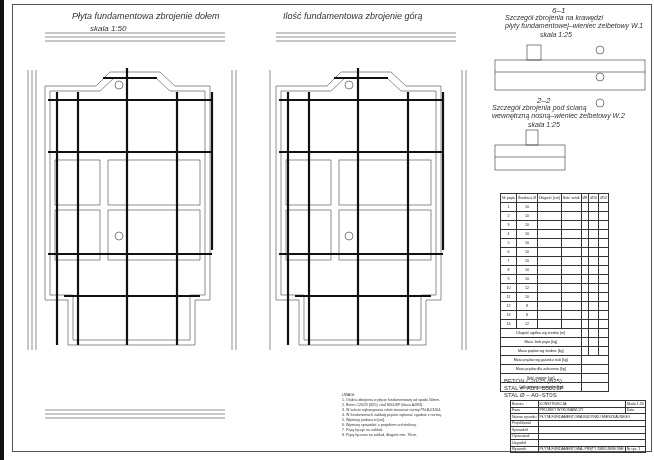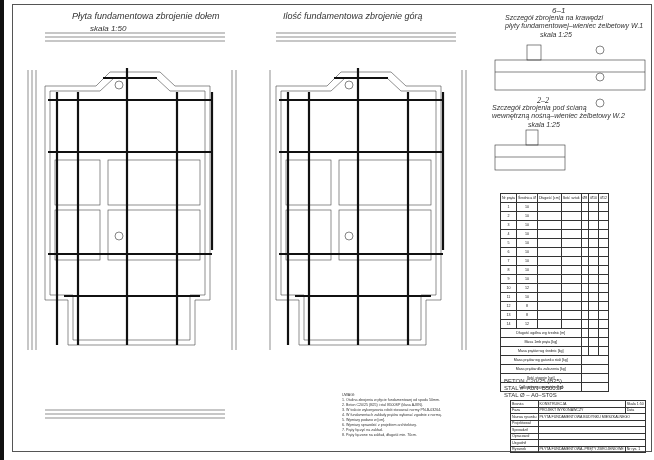--- a/index.html
+++ b/index.html
@@ -23,21 +23,21 @@
 <div class="frame"></div>
 
 <div class="title" style="left:72px;top:11px;">Płyta fundamentowa zbrojenie dołem</div>
 <div class="sub" style="left:90px;top:24px;">skala 1:50</div>
 <div class="title" style="left:283px;top:11px;">Ilość fundamentowa zbrojenie górą</div>
 
 <div class="sub" style="left:552px;top:6px;">6–1</div>
 <div class="sub" style="left:505px;top:14px;font-size:7px;">Szczegół zbrojenia na krawędzi</div>
 <div class="sub" style="left:505px;top:22px;font-size:7px;">płyty fundamentowej–wieniec żelbetowy W.1</div>
 <div class="sub" style="left:540px;top:31px;font-size:7px;">skala 1:25</div>
-<div class="sub" style="left:537px;top:96px;font-family:Liberation Serif, serif;">2–2</div>
+<div class="sub" style="left:537px;top:96px;">2–2</div>
 <div class="sub" style="left:492px;top:104px;font-size:7px;">Szczegół zbrojenia pod ścianą</div>
 <div class="sub" style="left:492px;top:112px;font-size:7px;">wewnętrzną nośną–wieniec żelbetowy W.2</div>
 <div class="sub" style="left:528px;top:121px;font-size:7px;">skala 1:25</div>
 
 <svg width="654" height="460">
   <g stroke="#444" stroke-width="0.6" fill="none">
     <line x1="45" y1="33" x2="225" y2="33"></line>
       <line x1="45" y1="37" x2="225" y2="37"></line>
       <line x1="45" y1="41" x2="225" y2="41"></line>
     <path d="M45 86 H96 L110 72 H160 L175 86 H210 V300 H195 V345 H68 V300 H45 Z"></path>

